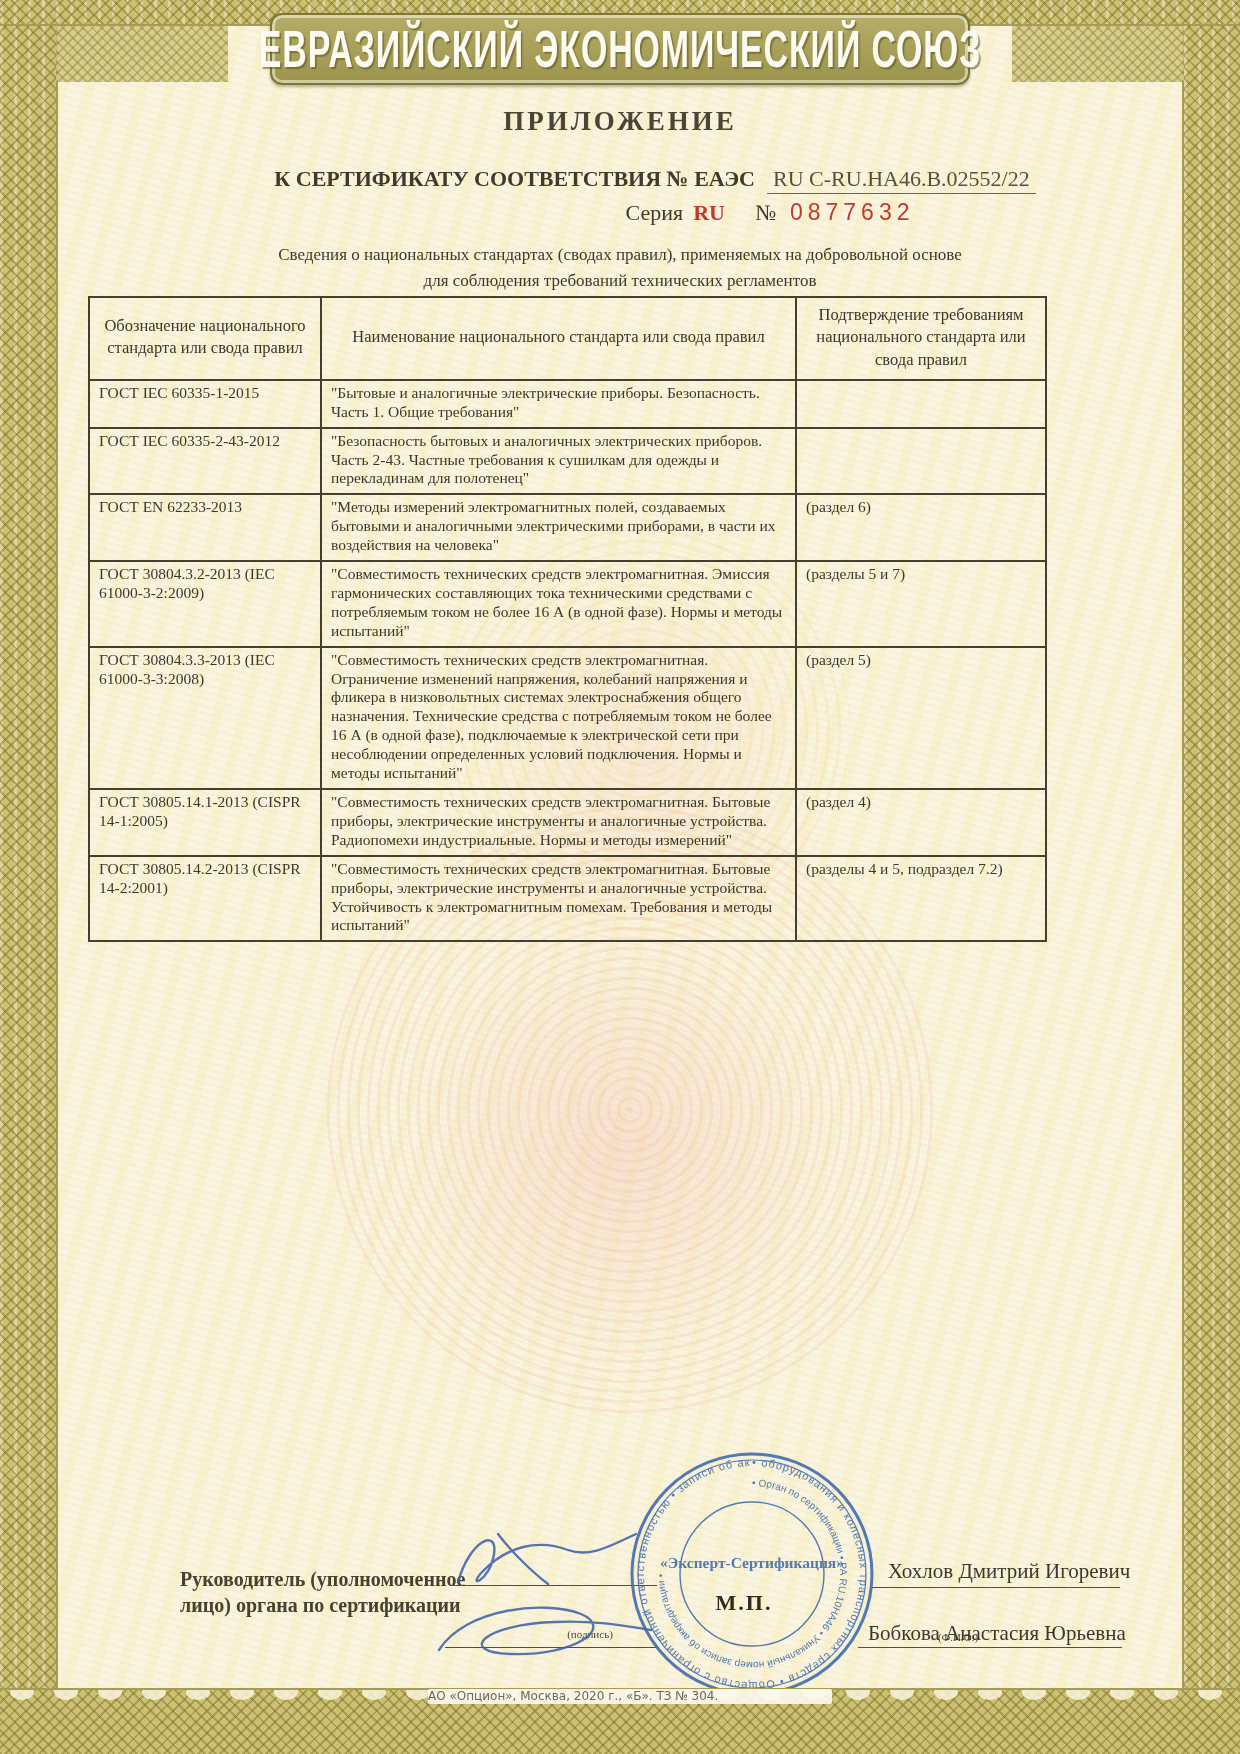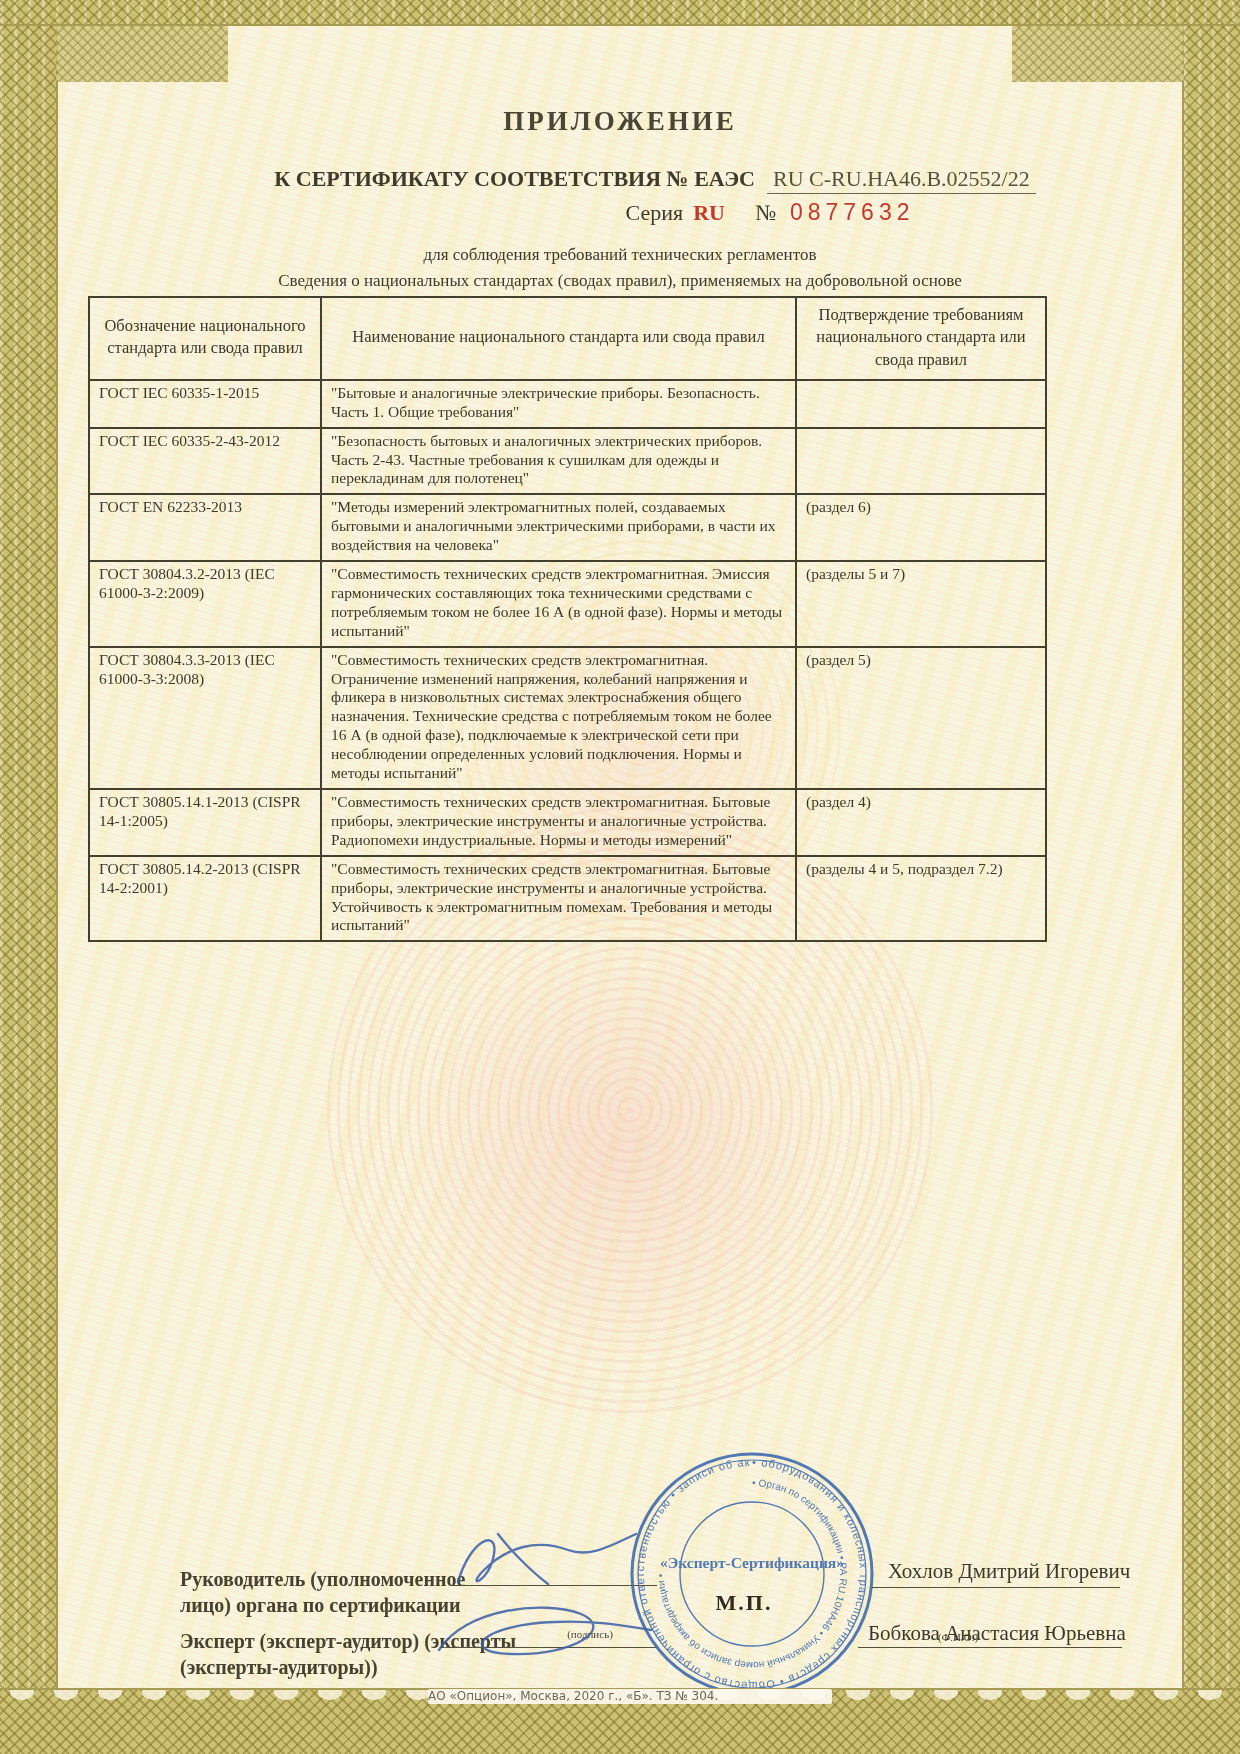--- a/index.html
+++ b/index.html
@@ -82,34 +82,37 @@
   <div class="watermark"></div>
   <div class="watermark2"></div>
 
   <div class="frame frame-left"></div>
   <div class="frame frame-right"></div>
   <div class="frame frame-top"></div>
 
   <div class="wing wing-left"></div>
   <div class="wing wing-right"></div>
 
+  <div class="banner">
+    <div class="banner-text">ЕВРАЗИЙСКИЙ ЭКОНОМИЧЕСКИЙ СОЮЗ</div>
+  </div>
 
   <div class="doc-title">ПРИЛОЖЕНИЕ</div>
 
   <div class="subtitle-row">
     <span class="subtitle-label">К СЕРТИФИКАТУ СООТВЕТСТВИЯ № ЕАЭС</span><span class="cert-number">RU C-RU.HA46.B.02552/22</span>
   </div>
 
   <div class="series-row">
     <span class="series-label">Серия</span><span class="series-value">RU</span><span class="number-sign">№</span><span class="blank-number">0877632</span>
   </div>
 
   <div class="intro">
+    <div>Сведения о национальных стандартах (сводах правил), применяемых на добровольной основе</div>
     <div>для соблюдения требований технических регламентов</div>
-    <div>Сведения о национальных стандартах (сводах правил), применяемых на добровольной основе</div>
   </div>
 
   <table class="std-table">
     <colgroup>
         <col style="width:232px">
         <col style="width:475px">
         <col style="width:250px">
       </colgroup>
     <thead>
       <tr>
@@ -151,21 +154,20 @@
       </tr>
       <tr>
         <td>ГОСТ 30805.14.2-2013 (CISPR 14-2:2001)</td>
         <td>"Совместимость технических средств электромагнитная. Бытовые приборы, электрические инструменты и аналогичные устройства. Устойчивость к электромагнитным помехам. Требования и методы испытаний"</td>
         <td>(разделы 4 и 5, подраздел 7.2)</td>
       </tr>
     </tbody>
   </table>
 
   <div class="sig-label" style="left:180px;top:1566px;width:315px;">Руководитель (уполномоченное лицо) органа по сертификации</div>
-  <div class="sig-label" style="left:180px;top:1628px;width:340px;">Эксперт (эксперт-аудитор) (эксперты (эксперты-аудиторы))</div>
 
   <div class="sig-line" style="left:452px;top:1585px;width:205px;"></div>
   <div class="sig-caption" style="left:500px;top:1588px;width:180px;">(подпись)</div>
   <div class="sig-line" style="left:445px;top:1647px;width:212px;"></div>
   <div class="sig-caption" style="left:495px;top:1650px;width:180px;">(подпись)</div>
 
   <svg class="sig-svg" style="left:440px;top:1520px;" width="230" height="80" viewBox="0 0 230 80">
     <path d="M18,62 C30,20 58,8 54,34 C50,62 24,70 44,50 C66,28 96,18 128,30 C150,38 170,26 196,14 M58,14 C70,30 92,52 108,64" fill="none" stroke="#3a5fa8" stroke-width="2.4" stroke-linecap="round"></path>
   </svg>
   <svg class="sig-svg" style="left:425px;top:1598px;" width="240" height="70" viewBox="0 0 240 70">

